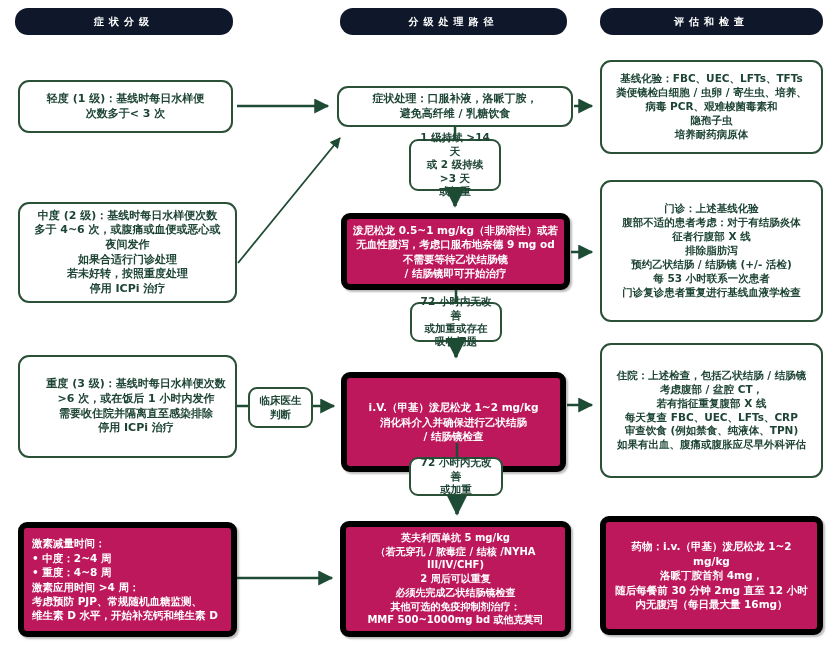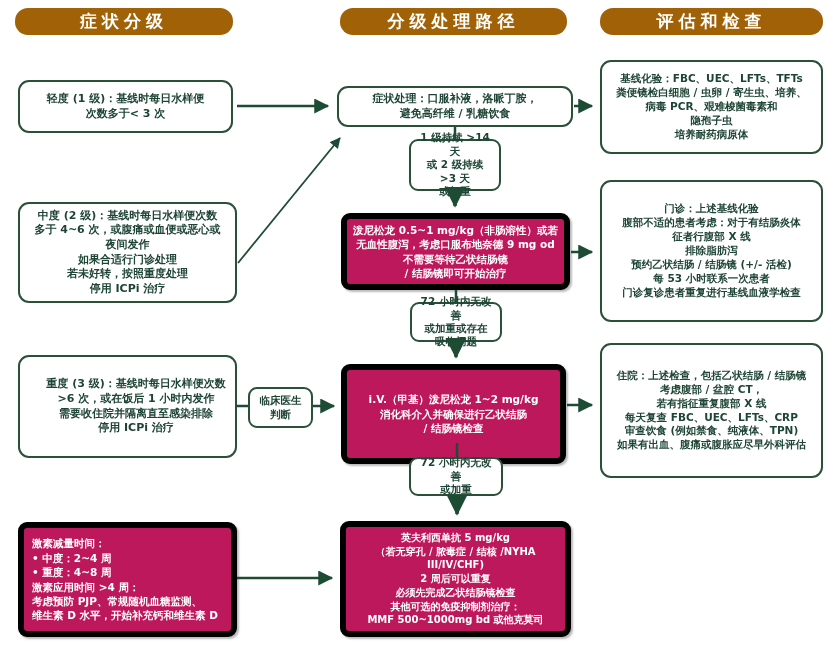--- a/index.html
+++ b/index.html
@@ -1,21 +1,21 @@
 <!DOCTYPE html>
 <html><head>
 <meta charset="utf-8">
 <style>
   html,body{margin:0;padding:0;background:#fff;}
   .canvas{position:relative;width:832px;height:650px;background:#ffffff;
           font-family:"DejaVu Sans",sans-serif;overflow:hidden;}
   .box{position:absolute;box-sizing:border-box;display:flex;align-items:center;
        justify-content:center;text-align:center;white-space:pre-line;
        font-weight:bold;padding:3px 6px;}
-  .hdr{background:#a16207;color:#ffffff;border-radius:13px;font-size:17px;
+  .hdr{background:#0f172a;color:#ffffff;border-radius:13px;font-size:10px;
        letter-spacing:5px;font-weight:bold;}
   .wbox{background:#ffffff;border:2px solid #2a5038;border-radius:11px;
         color:#1d4434;font-size:11px;line-height:1.32;}
   .sbox{font-size:10.5px;border-radius:9px;line-height:1.28;}
   .bbox{background:#be185d;border:6px solid #000000;border-radius:9px;
         color:#ffffff;font-size:10.5px;line-height:1.38;
         box-shadow:2px 2px 2px rgba(60,60,60,.35);}
   .left-align{justify-content:flex-start;text-align:left;padding-left:8px;}
   .fs10{font-size:10px;}
   .arrows{position:absolute;left:0;top:0;}
@@ -53,21 +53,21 @@
   <div class="box wbox sbox" style="left:409px;top:139px;width:92px;height:52px;">1 级持续 &gt;14 天
 或 2 级持续 &gt;3 天
 或加重</div>
   <div class="box bbox" style="left:341px;top:213px;width:229px;height:77px;">泼尼松龙 0.5~1 mg/kg（非肠溶性）或若
 无血性腹泻，考虑口服布地奈德 9 mg od
 不需要等待乙状结肠镜
 / 结肠镜即可开始治疗</div>
   <div class="box wbox sbox" style="left:410px;top:302px;width:92px;height:40px;">72 小时内无改善
 或加重或存在
 吸收问题</div>
-  <div class="box bbox" style="left:341px;top:364px;width:225px;height:100px;">i.V.（甲基）泼尼松龙 1~2 mg/kg
+  <div class="box bbox" style="left:341px;top:372px;width:225px;height:100px;">i.V.（甲基）泼尼松龙 1~2 mg/kg
 消化科介入并确保进行乙状结肠
 / 结肠镜检查</div>
   <div class="box wbox sbox" style="left:409px;top:457px;width:94px;height:39px;">72 小时内无改善
 或加重</div>
   <div class="box bbox fs10" style="left:340px;top:521px;width:231px;height:116px;">英夫利西单抗 5 mg/kg
 （若无穿孔 / 脓毒症 / 结核 /NYHA III/IV/CHF)
 2 周后可以重复
 必须先完成乙状结肠镜检查
 其他可选的免疫抑制剂治疗：
 MMF 500~1000mg bd 或他克莫司</div>
@@ -85,20 +85,24 @@
 排除脂肪泻
 预约乙状结肠 / 结肠镜 (+/- 活检)
 每 53 小时联系一次患者
 门诊复诊患者重复进行基线血液学检查</div>
   <div class="box wbox" style="left:600px;top:343px;width:223px;height:135px;font-size:10.5px;">住院：上述检查，包括乙状结肠 / 结肠镜
 考虑腹部 / 盆腔 CT，
 若有指征重复腹部 X 线
 每天复查 FBC、UEC、LFTs、CRP
 审查饮食 (例如禁食、纯液体、TPN)
 如果有出血、腹痛或腹胀应尽早外科评估</div>
+  <div class="box bbox" style="left:600px;top:516px;width:223px;height:119px;">药物：i.v.（甲基）泼尼松龙 1~2 mg/kg
+洛哌丁胺首剂 4mg，
+随后每餐前 30 分钟 2mg 直至 12 小时
+内无腹泻（每日最大量 16mg）</div>
 
   <svg class="arrows" width="832" height="650" viewBox="0 0 832 650">
     <defs>
       <marker id="ah" markerWidth="7" markerHeight="7" refX="5.5" refY="3" orient="auto" markerUnits="strokeWidth">
         <path d="M0,0 L6,3 L0,6 Z" fill="#1e4b33"></path>
       </marker>
     </defs>
     <g stroke="#1e4b33" fill="none">
 
       <line x1="237" y1="106" x2="328" y2="106" stroke-width="2.5" marker-end="url(#ah)"></line>

